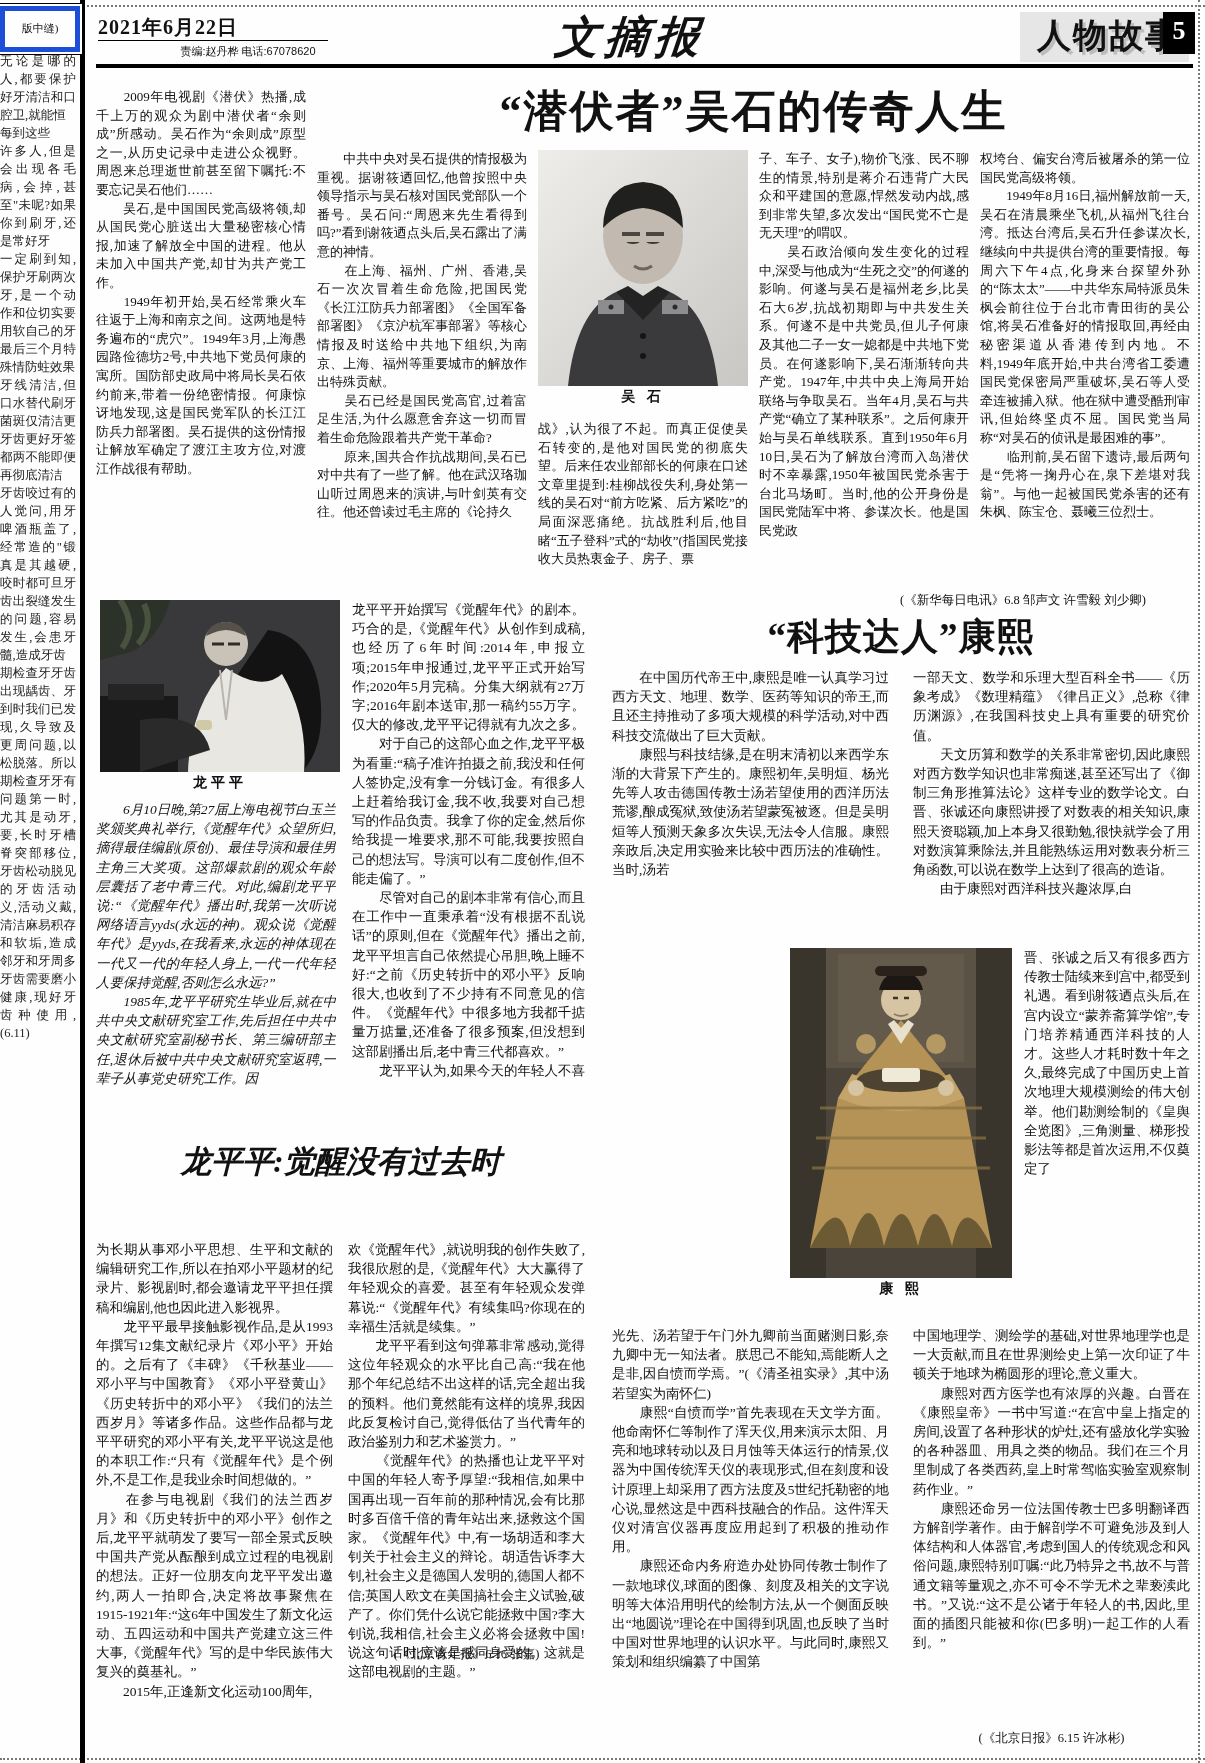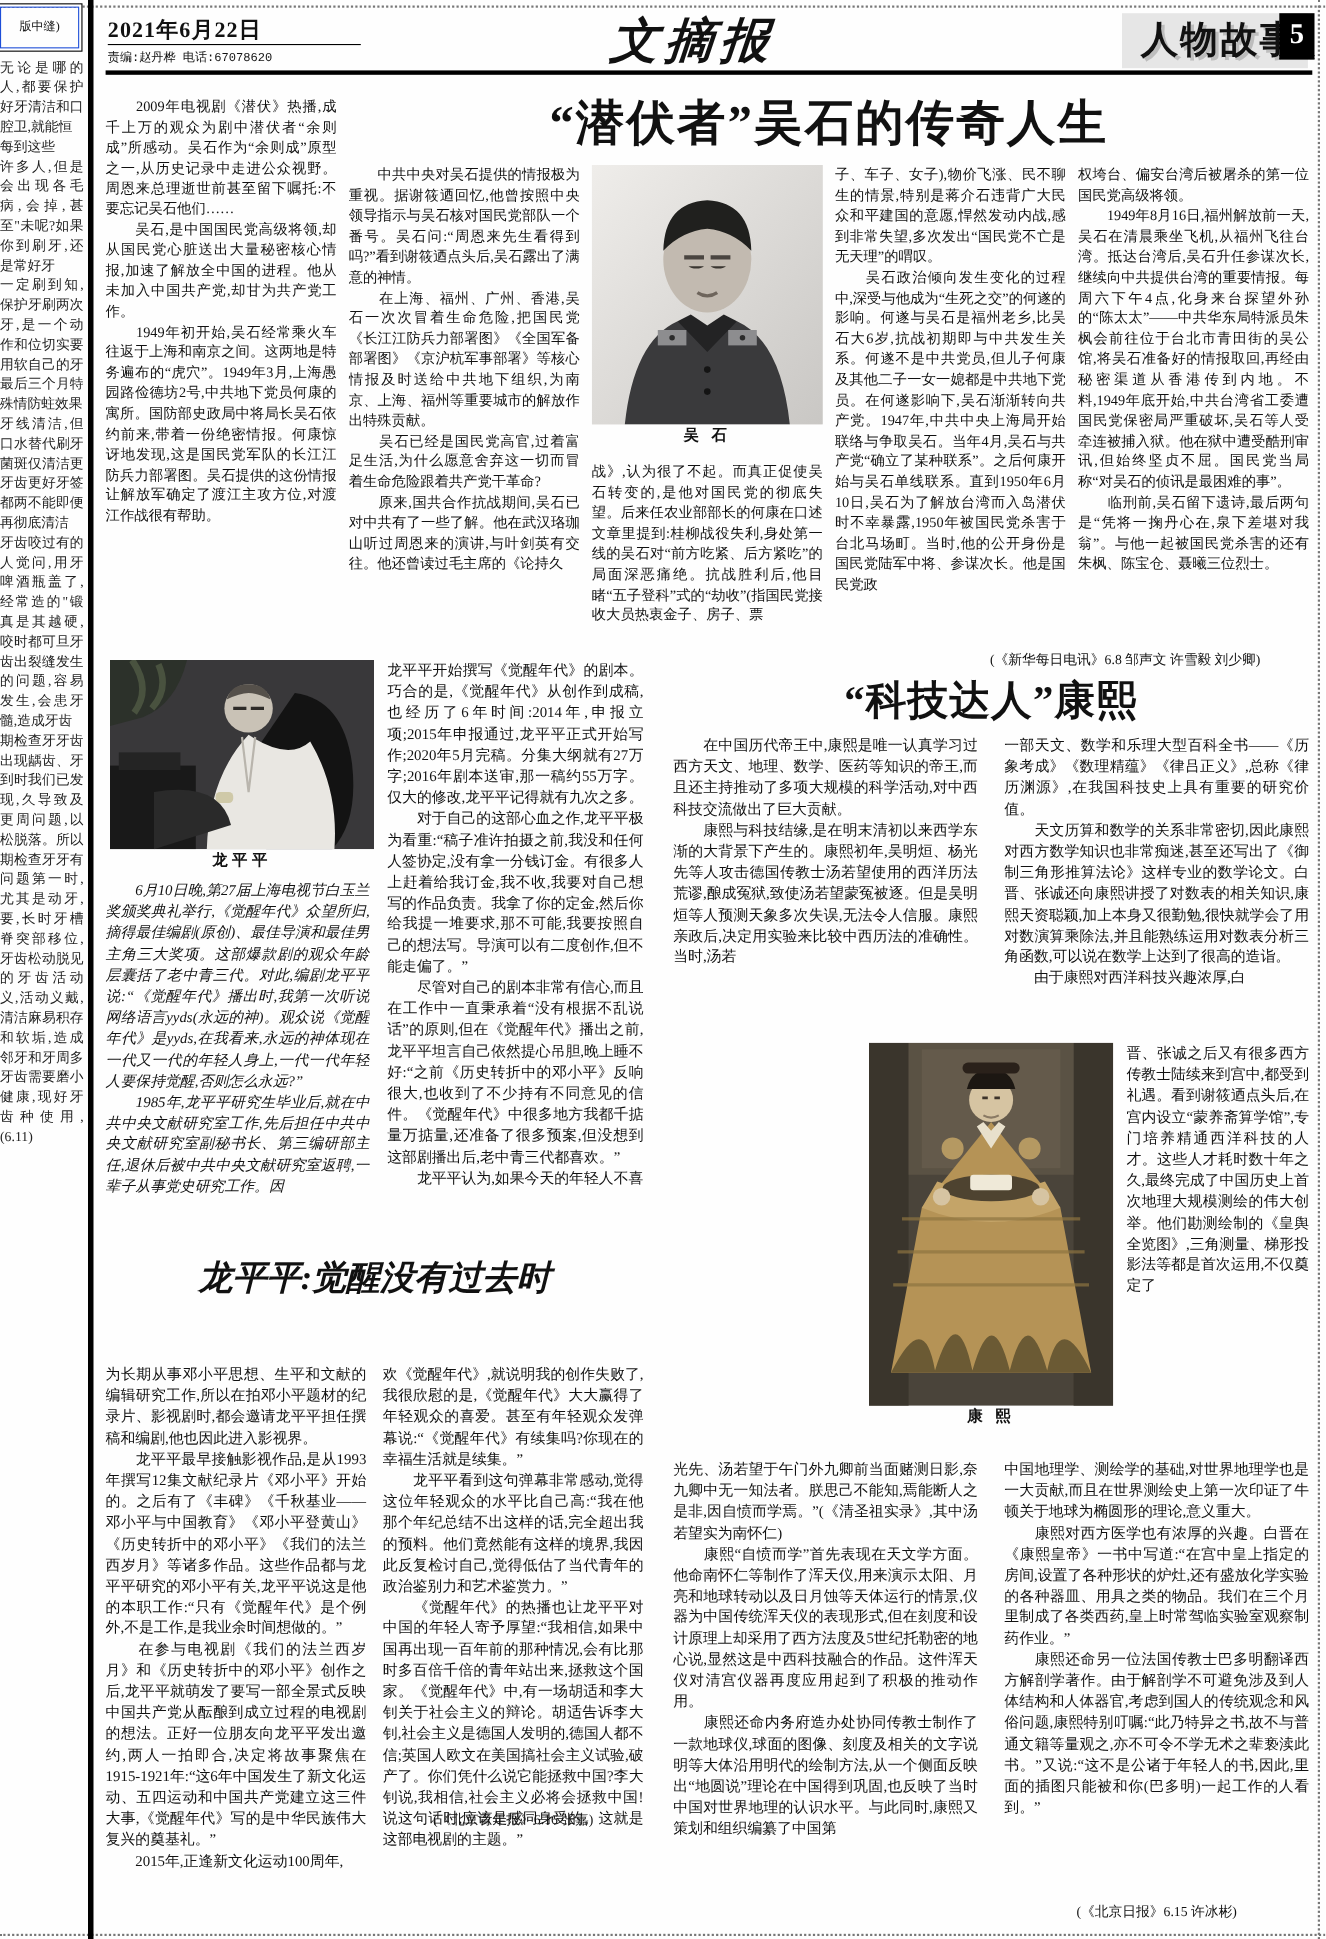--- a/index.html
+++ b/index.html
@@ -4,26 +4,26 @@
 <style>
   html,body{margin:0;padding:0;background:#ffffff;}
   #page{position:relative;width:1205px;height:1763px;background:#fefefe;overflow:hidden;
         font-family:"Liberation Serif","DejaVu Serif",serif;color:#111;}
   .dotted-h{position:absolute;left:0;width:1205px;border-top:2px dotted #777;height:0;}
   .dotted-v{position:absolute;top:0;height:1763px;border-left:2px dotted #777;width:0;}
   .fold-bar{position:absolute;left:80px;top:0;width:5px;height:1763px;background:#000;}
   
   #left-strip{position:absolute;left:0;top:52px;width:76px;height:1700px;overflow:hidden;
       font-size:12.5px;line-height:18px;text-align:justify;color:#222;white-space:pre-line;}
-  #left-strip-box{position:absolute;left:0px;top:6px;width:70px;height:36px;border:1px solid #1d4ed8;
+  #left-strip-box{position:absolute;left:0px;top:6px;width:70px;height:36px;border:5px solid #1d4ed8;
       box-shadow:0 0 0 2px #fff,0 0 0 3px #000;font-size:11px;line-height:34px;text-align:center;overflow:hidden;}
   
   #hdr-date{position:absolute;left:98px;top:14px;width:260px;font-size:20px;font-weight:bold;letter-spacing:1px;}
   #hdr-date-rule{position:absolute;left:98px;top:40px;width:230px;border-top:1px solid #000;}
-  #hdr-editor{position:absolute;left:98px;top:44px;width:300px;font-size:11px;font-family:Liberation Mono, monospace;}
+  #hdr-editor{position:absolute;left:98px;top:44px;width:300px;font-size:11px;font-family:Liberation Sans, sans-serif;text-align:center;}
   #masthead{position:absolute;left:500px;top:8px;width:260px;text-align:center;font-size:44px;font-weight:bold;
       font-style:italic;transform:skewX(-5deg);letter-spacing:6px;}
   #section-title{position:absolute;left:1020px;top:12px;font-size:34px;font-weight:bold;letter-spacing:2px;
       background:#e6e6e6;padding:1px 8px 3px 17px;text-shadow:3px 3px 0 #bdbdbd;}
   #page-num{position:absolute;left:1163px;top:12px;width:32px;height:38px;background:#000;color:#fff;
       font-size:26px;font-weight:bold;text-align:center;line-height:38px;border-bottom:4px double #000;}
   #hdr-rule{position:absolute;left:96px;top:64px;width:1097px;border-top:4px solid #000;}
   
   .col{position:absolute;overflow:hidden;text-align:justify;white-space:pre-line;}
   .a1{font-size:13px;line-height:18.6px;}

